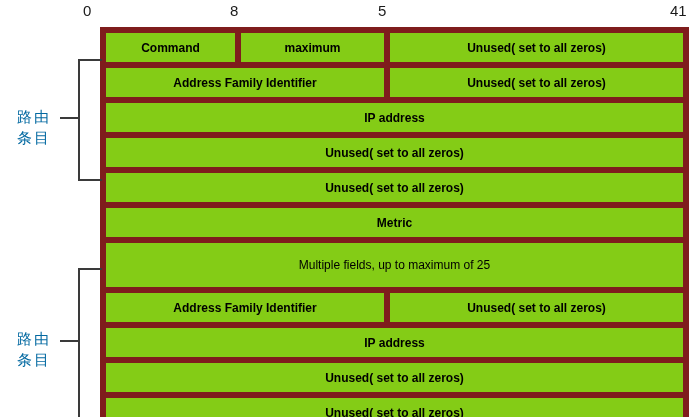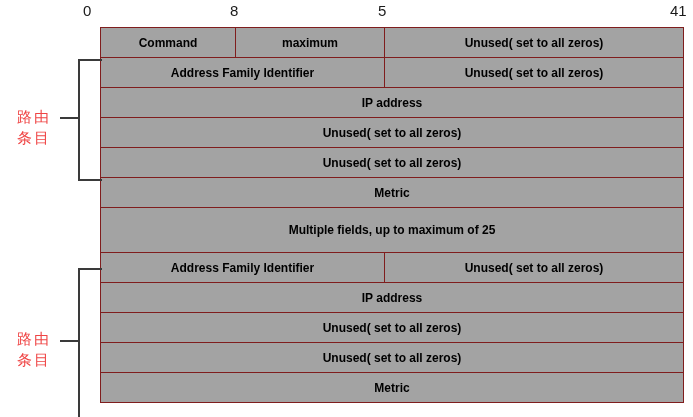--- a/index.html
+++ b/index.html
@@ -48,32 +48,32 @@
   
   .packet-table {
     position: absolute;
     left: 100px;
     top: 27px;
     width: 583px;
     border-collapse: collapse;
     table-layout: fixed;
   }
   .packet-table td {
-    border: 1px solid #7f1d1d;
+    border: 6px solid #7f1d1d;
     height: 29px;
     text-align: center;
     vertical-align: middle;
     font-size: 12px;
     font-weight: bold;
     color: #000000;
-    background: #a3a3a3;
+    background: #84cc16;
     padding: 0 2px;
   }
   .packet-table td.plain {
-    font-weight: bold;
+    font-weight: normal;
     font-size: 12px;
   }
   .row-tall td {
     height: 44px;
   }
 
   
   .bracket {
     position: absolute;
     border-left: 2px solid #3a3a3a;
@@ -96,21 +96,21 @@
   .stem-2    { top: 340px; }
 
   
   .entry-label {
     position: absolute;
     left: 8px;
     width: 52px;
     text-align: center;
     font-size: 15px;
     line-height: 21px;
-    color: #ef4444;
+    color: #0369a1;
     font-family: "DejaVu Sans", "Liberation Sans", sans-serif;
     white-space: nowrap;
   }
   .label-1 { top: 107px; }
   .label-2 { top: 329px; }
   .entry-label span { display: block; letter-spacing: 2px; }
 </style>
 </head>
 <body>
 

